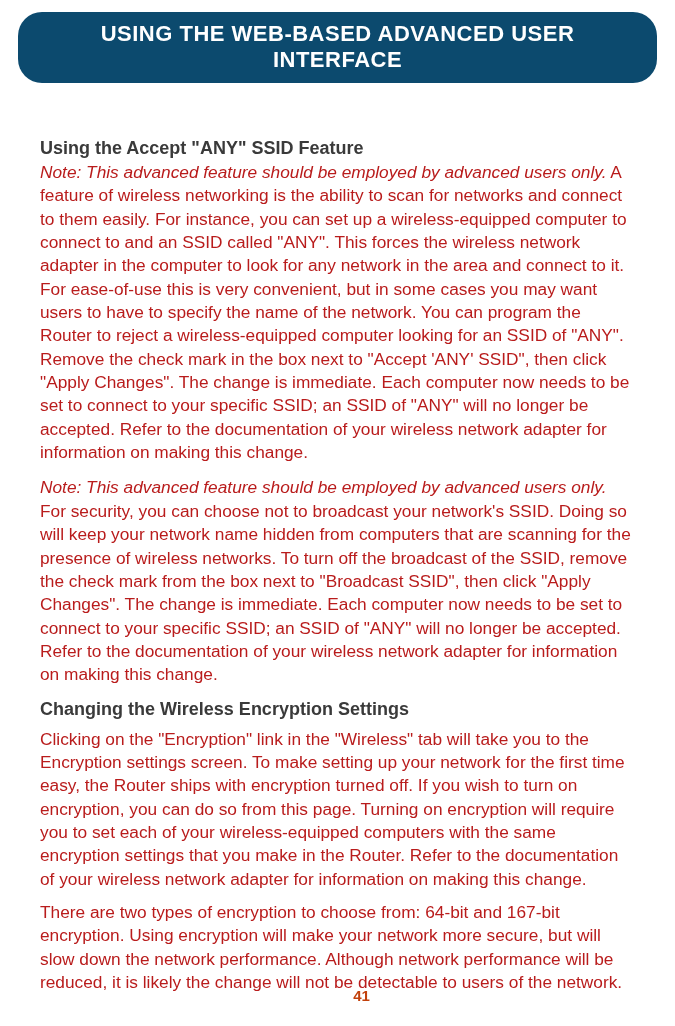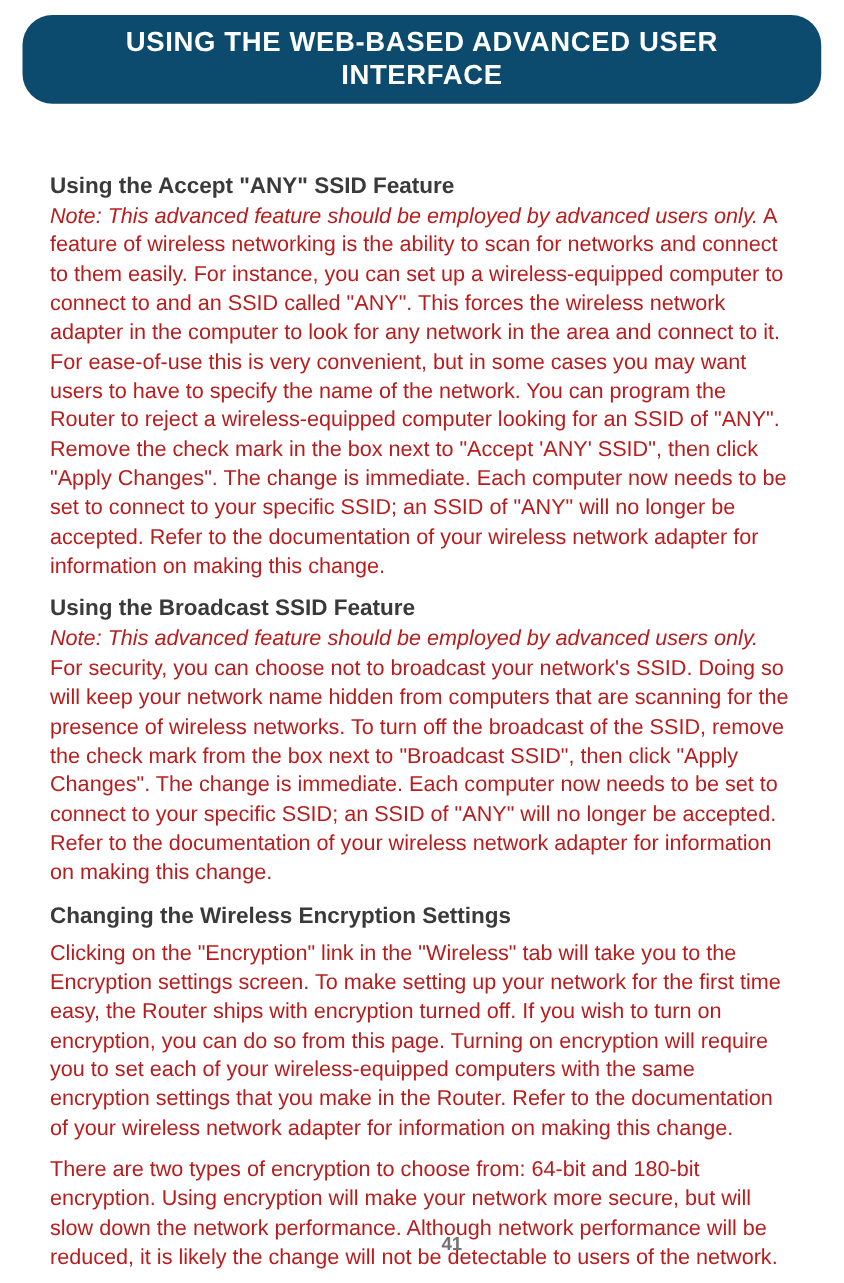--- a/index.html
+++ b/index.html
@@ -55,48 +55,47 @@
     .note-italic {
       font-style: italic;
     }
     .page-number {
       position: absolute;
       bottom: 22px;
       width: 100%;
       text-align: center;
       font-weight: bold;
       font-size: 15px;
-      color: #737373;
+      color: #c2410c;
       padding-left: 48px;
     }
   </style>
 </head>
 <body>
 
 <div class="header-bar">
   <span>USING THE WEB-BASED ADVANCED USER INTERFACE</span>
 </div>
 
 <div class="content">
 
   <div class="section">
     <div class="section-title">Using the Accept "ANY" SSID Feature</div>
     <div class="body-text">
       <span class="note-italic">Note: This advanced feature should be employed by advanced users only.</span><span> A feature of wireless networking is the ability to scan for networks and connect to them easily. For instance, you can set up a wireless-equipped computer to connect to and an SSID called "ANY". This forces the wireless network adapter in the computer to look for any network in the area and connect to it. For ease-of-use this is very convenient, but in some cases you may want users to have to specify the name of the network. You can program the Router to reject a wireless-equipped computer looking for an SSID of "ANY". Remove the check mark in the box next to "Accept 'ANY' SSID", then click "Apply Changes". The change is immediate. Each computer now needs to be set to connect to your specific SSID; an SSID of "ANY" will no longer be accepted. Refer to the documentation of your wireless network adapter for information on making this change.</span>
     </div>
   </div>
 
   <div class="section">
-    <div class="section-title">Using the Broadcast SSID Feature</div>
     <div class="body-text">
       <span class="note-italic">Note: This advanced feature should be employed by advanced users only.</span><span> For security, you can choose not to broadcast your network's SSID. Doing so will keep your network name hidden from computers that are scanning for the presence of wireless networks. To turn off the broadcast of the SSID, remove the check mark from the box next to "Broadcast SSID", then click "Apply Changes". The change is immediate. Each computer now needs to be set to connect to your specific SSID; an SSID of "ANY" will no longer be accepted. Refer to the documentation of your wireless network adapter for information on making this change.</span>
     </div>
   </div>
 
   <div class="section">
     <div class="section-title section-title-gap">Changing the Wireless Encryption Settings</div>
     <div class="body-text" style="margin-bottom: 10px;">Clicking on the "Encryption" link in the "Wireless" tab will take you to the Encryption settings screen. To make setting up your network for the first time easy, the Router ships with encryption turned off. If you wish to turn on encryption, you can do so from this page. Turning on encryption will require you to set each of your wireless-equipped computers with the same encryption settings that you make in the Router. Refer to the documentation of your wireless network adapter for information on making this change.</div>
-    <div class="body-text">There are two types of encryption to choose from: 64-bit and 180-bit encryption. Using encryption will make your network more secure, but will slow down the network performance. Although network performance will be reduced, it is likely the change will not be detectable to users of the network.</div>
+    <div class="body-text">There are two types of encryption to choose from: 64-bit and 167-bit encryption. Using encryption will make your network more secure, but will slow down the network performance. Although network performance will be reduced, it is likely the change will not be detectable to users of the network.</div>
   </div>
 
 </div>
 
 <div class="page-number">41</div>
 
 </body></html>

